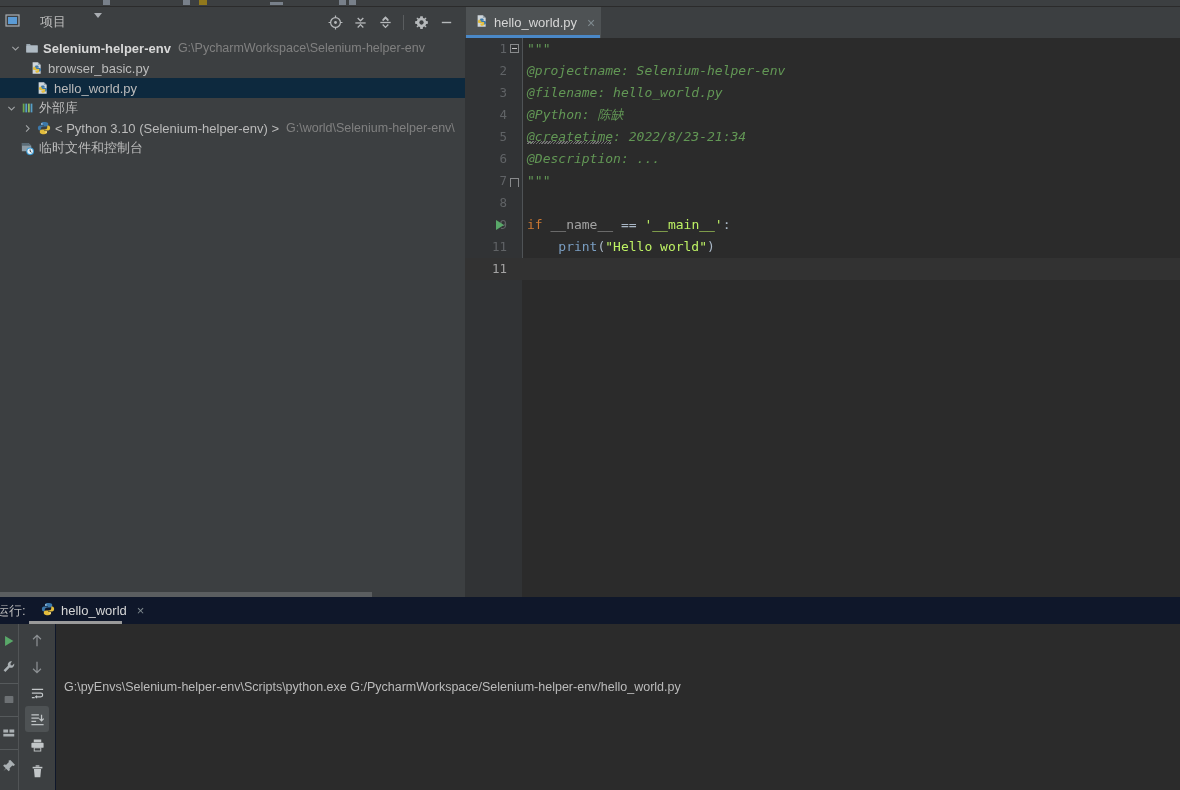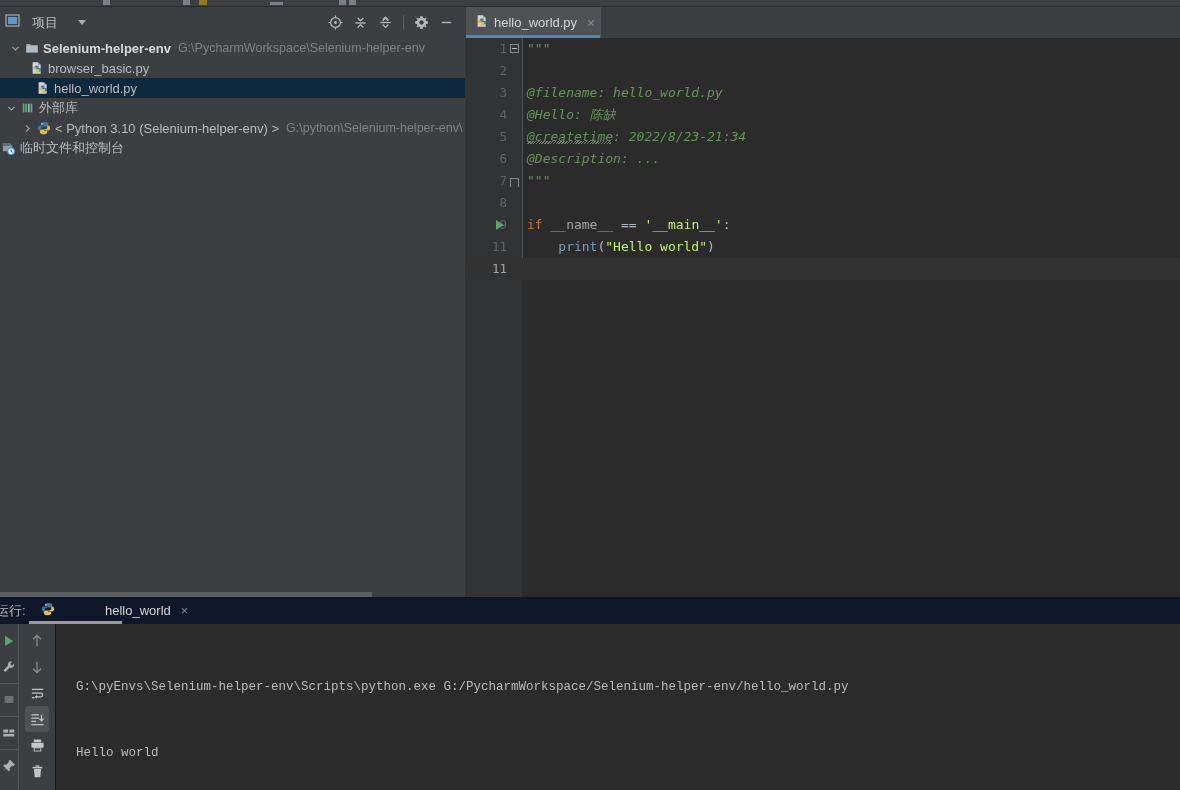--- a/index.html
+++ b/index.html
@@ -24,21 +24,21 @@
   
   .project-panel {
     position: absolute; left: 0; top: 7px; width: 465px; height: 590px;
     background: #3c3f41;
   }
   .project-header {
     position: relative; height: 31px; width: 465px;
     display: flex; align-items: center;
     background: #3c3f41;
   }
-  .ph-left { display: flex; align-items: center; padding-left: 5px; gap: 12px; }
+  .ph-left { display: flex; align-items: flex-start; padding-left: 5px; gap: 20px; }
   .ph-title { color: #bbbbbb; font-size: 13px; }
   .ph-caret {
     width: 0; height: 0; border-left: 4px solid transparent; border-right: 4px solid transparent;
     border-top: 5px solid #a9adb2; margin-left: 8px;
   }
   .ph-tools { position: absolute; right: 6px; top: 0; height: 31px; display: flex; align-items: center; gap: 0px; }
   .tool-btn {
     width: 25px; height: 25px; display: flex; align-items: center; justify-content: center;
     cursor: default;
   }
@@ -134,39 +134,39 @@
   
   .run-panel {
     position: absolute; left: 0; top: 597px; width: 1180px; height: 193px; background: #0f172a;
   }
   .run-header { position: relative; height: 27px; width: 1180px; }
   .run-label { position: absolute; left: -4px; top: 5px; color: #bbbbbb; font-size: 13px; }
   .run-tab {
     position: absolute; left: 33px; top: 0; height: 27px; display: flex; align-items: center;
     gap: 6px; padding: 0 8px;
   }
-  .run-tab-title { color: #d6d6d6; font-size: 13px; margin-left: 44px; }
+  .run-tab-title { color: #d6d6d6; font-size: 13px; }
   .run-tab-close { color: #808b90; font-size: 13px; margin-left: 4px; }
   .run-tab-underline { position: absolute; left: 29px; bottom: 0; height: 3px; width: 93px; background: #9a9a9a; }
 
   .run-toolbar-a {
     position: absolute; left: 0; top: 27px; width: 18px; height: 166px;
     background: #3c3f41; display: flex; flex-direction: column; align-items: center; padding-top: 4px;
   }
   .run-toolbar-b {
     position: absolute; left: 19px; top: 27px; width: 36px; height: 166px;
     background: #3c3f41; display: flex; flex-direction: column; align-items: center; padding-top: 4px;
   }
   .rt-btn { width: 24px; height: 26px; display: flex; align-items: center; justify-content: center; }
   .rt-btn.active { background: #4e5254; border-radius: 3px; }
   .rt-sep { width: 18px; height: 1px; background: #565a5c; margin: 3px 0; }
   .console {
     position: absolute; left: 56px; top: 27px; width: 1124px; height: 166px;
-    background: #2b2b2b; padding: 8px 0 0 20px;
-    font-family: Liberation Mono, monospace;
+    background: #2b2b2b; padding: 8px 0 0 8px;
+    font-family: Liberation Sans, sans-serif;
     font-size: 12.5px; line-height: 22px; color: #bbbbbb; white-space: pre;
   }
   .vsep { position: absolute; left: 18px; top: 27px; width: 1px; height: 166px; background: #515456; }
 
   .watermark {
     position: absolute; right: 18px; bottom: 15px;
     color: #d0d0d0; font-size: 18px; opacity: .92;
     font-family: "DejaVu Sans", sans-serif; letter-spacing: .5px;
   }
 </style>
@@ -303,24 +303,24 @@
         </span>
         <span class="tree-icon">
           <svg width="14" height="14" viewBox="0 0 16 16">
             <path d="M7.9 1c-1.9 0-3.4.6-3.4 2.1v1.6h3.5v.5H3.3C1.9 5.2 1 6.2 1 8c0 1.8.8 2.8 2.2 2.8h1.1V9c0-1.5 1.3-2.6 2.9-2.6h3.3c1.3 0 2.3-1 2.3-2.3V3.1C12.8 1.8 11.2 1 9.4 1z" fill="#3c78aa"></path>
             <path d="M8.1 15c1.9 0 3.4-.6 3.4-2.1v-1.6H8v-.5h4.7c1.4 0 2.3-1 2.3-2.8 0-1.8-.8-2.8-2.2-2.8h-1.1V7c0 1.5-1.3 2.6-2.9 2.6H5.5c-1.3 0-2.3 1-2.3 2.3v1c0 1.3 1.6 2.1 3.4 2.1z" fill="#e3bd3c"></path>
             <circle cx="5.6" cy="3.3" r=".75" fill="#fff"></circle>
             <circle cx="10.4" cy="12.7" r=".75" fill="#fff"></circle>
           </svg>
         </span>
         <span class="tree-label">&lt; Python 3.10 (Selenium-helper-env) &gt;</span>
-        <span class="tree-path">G:\python\Selenium-helper-env\</span>
-      </div>
-
-      <div class="tree-row" style="">
+        <span class="tree-path">G:\world\Selenium-helper-env\</span>
+      </div>
+
+      <div class="tree-row" style="padding-left:19px">
         <span class="tree-icon">
           <svg width="15" height="15" viewBox="0 0 16 16">
             <path d="M2 2h7l3 3v6H2z" fill="#8c9ba5"></path>
             <path d="M2 2h7l3 3H2z" fill="#5a6b76"></path>
             <circle cx="10.8" cy="11" r="4.1" fill="#3c9bd4"></circle>
             <circle cx="10.8" cy="11" r="2.9" fill="#e8f4fb"></circle>
             <path d="M10.8 9.1V11l1.4 1" stroke="#2b2b2b" stroke-width="1" fill="none"></path>
           </svg>
         </span>
         <span class="tree-label">临时文件和控制台</span>
@@ -356,30 +356,31 @@
       <div class="code-lines">
 
         <div class="cline">
           <span class="lnum">1</span>
           <div class="foldbox" style="top:6px"></div>
           <span class="ctext doc">"""</span>
         </div>
 
         <div class="cline">
           <span class="lnum">2</span>
+          <span class="ctext doc">@projectname: Selenium-helper-env</span>
         </div>
 
         <div class="cline">
           <span class="lnum">3</span>
           <span class="ctext doc">@filename: hello_world.py</span>
         </div>
 
         <div class="cline">
           <span class="lnum">4</span>
-          <span class="ctext"><span class="doc">@Hello: </span><span class="doc-cn">陈缺</span></span>
+          <span class="ctext"><span class="doc">@Python: </span><span class="doc-cn">陈缺</span></span>
         </div>
 
         <div class="cline">
           <span class="lnum">5</span>
           <span class="ctext doc">@createtime: 2022/8/23-21:34</span>
           <span class="squiggle"></span>
         </div>
 
         <div class="cline">
           <span class="lnum">6</span>
@@ -505,20 +506,19 @@
         <svg width="15" height="15" viewBox="0 0 16 16">
           <rect x="6" y="1.4" width="4" height="1.4" fill="#c2c6c8"></rect>
           <rect x="2.8" y="3" width="10.4" height="1.7" fill="#c2c6c8"></rect>
           <path d="M4.2 5.2h7.6l-.8 9H5z" fill="#c2c6c8"></path>
         </svg>
       </div>
     </div>
 
     <div class="console">
       <div>G:\pyEnvs\Selenium-helper-env\Scripts\python.exe G:/PycharmWorkspace/Selenium-helper-env/hello_world.py</div>
-      <div>Hello world</div>
       
       
     </div>
   </div>
 
 
 </div>
 
 </body></html>

